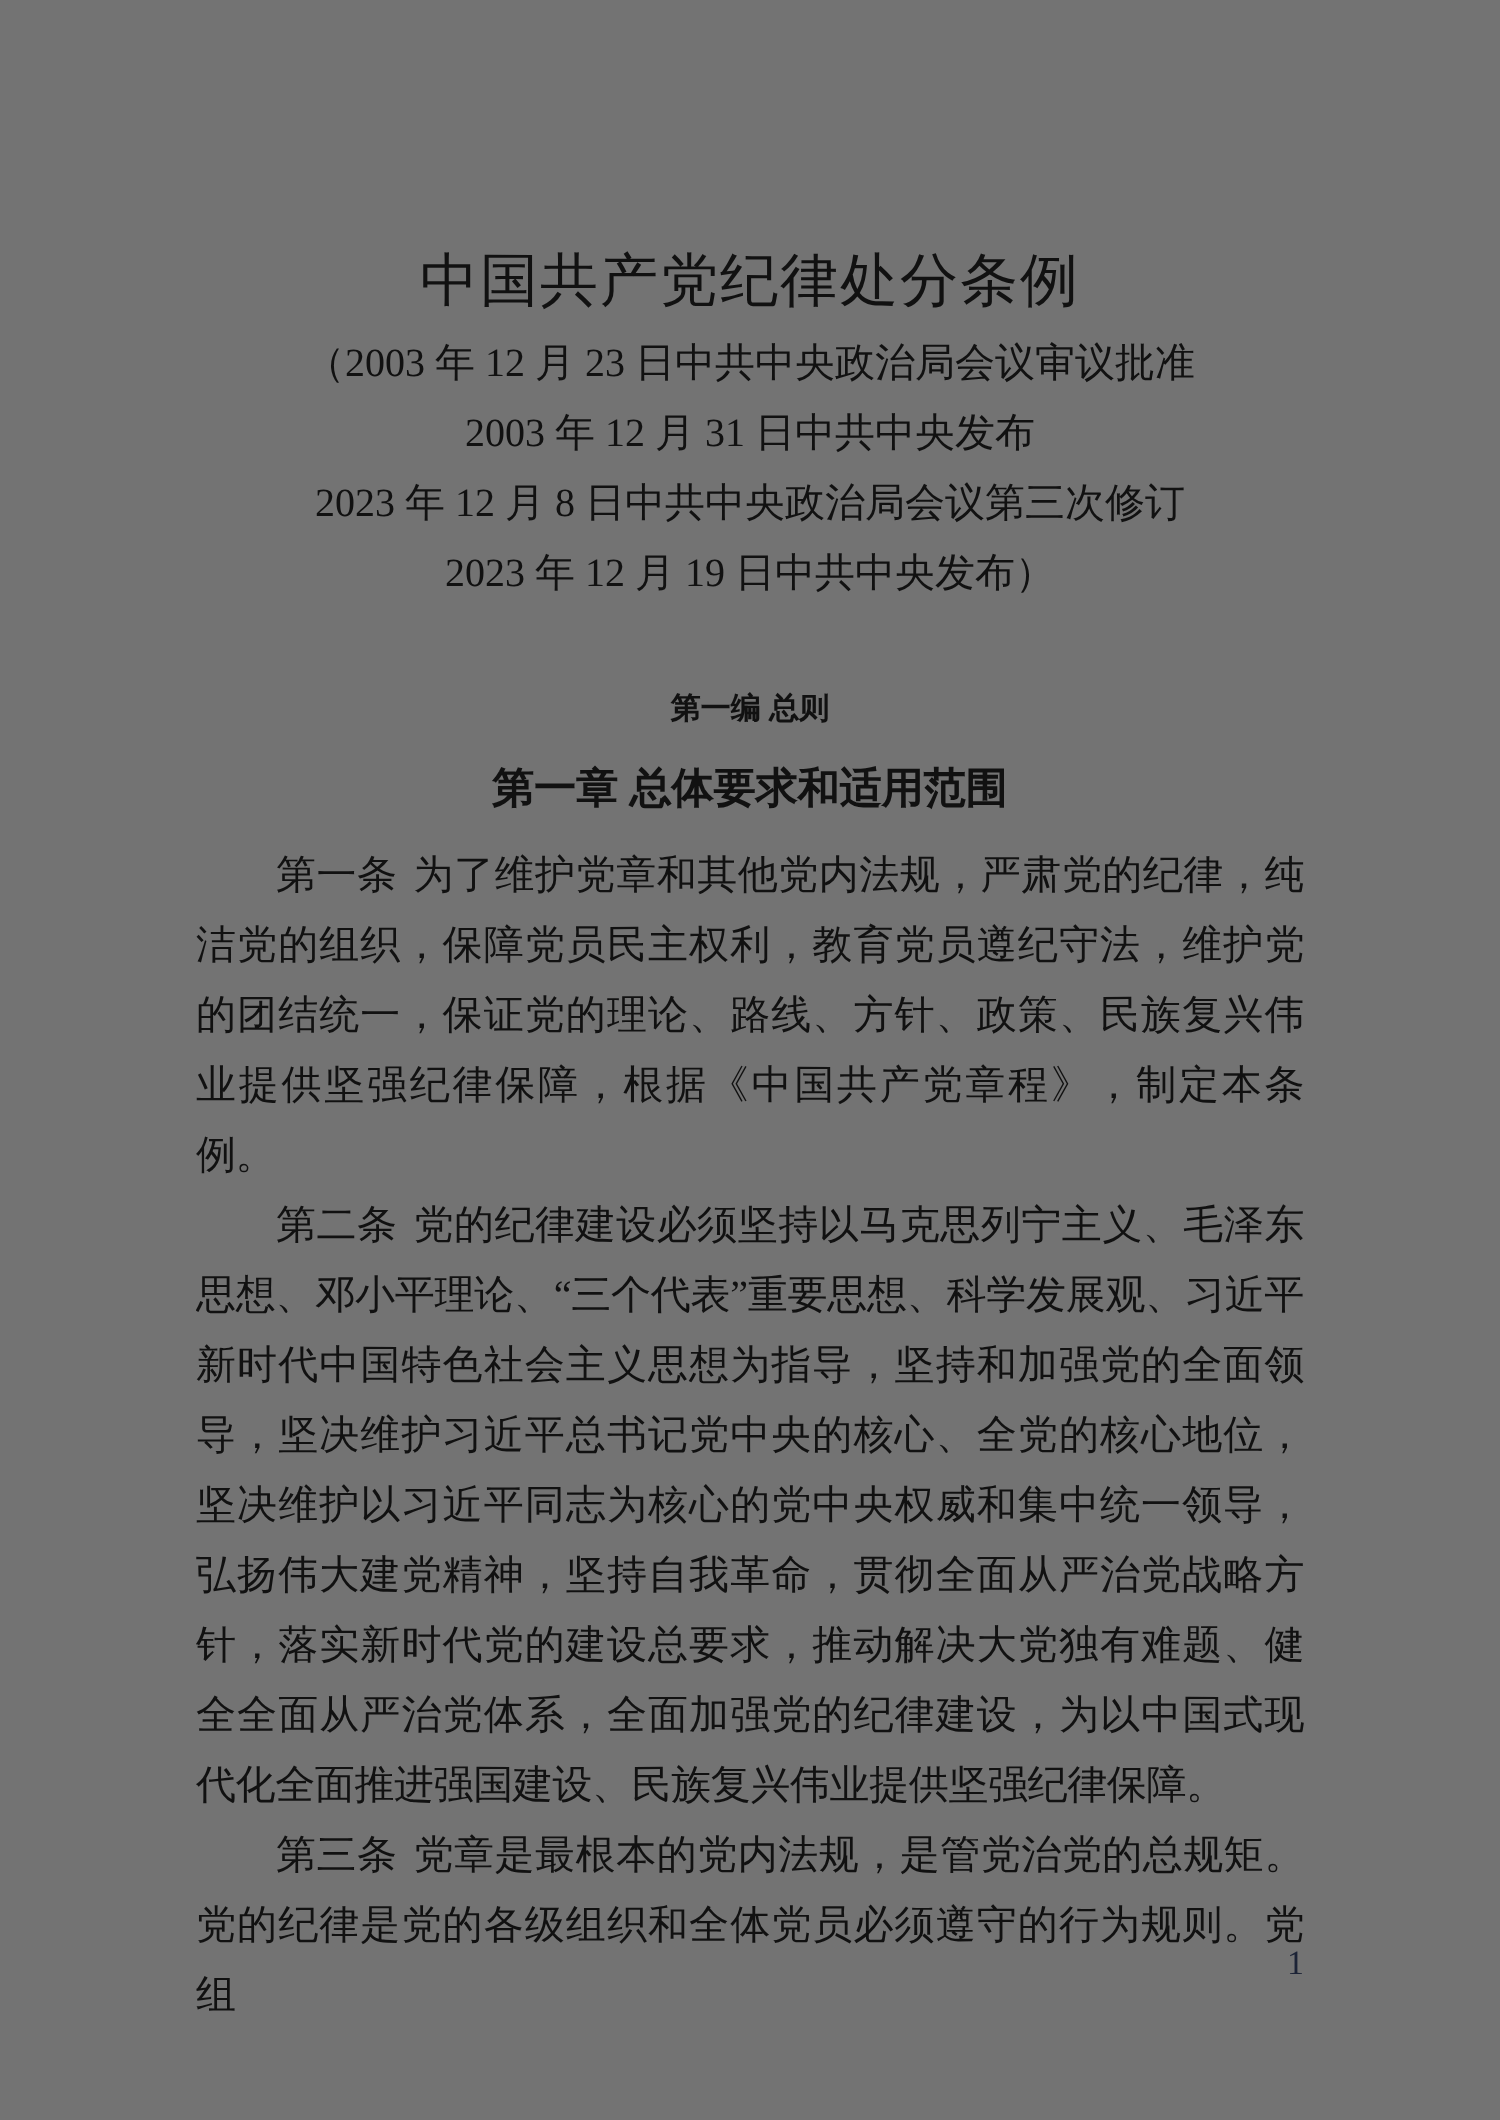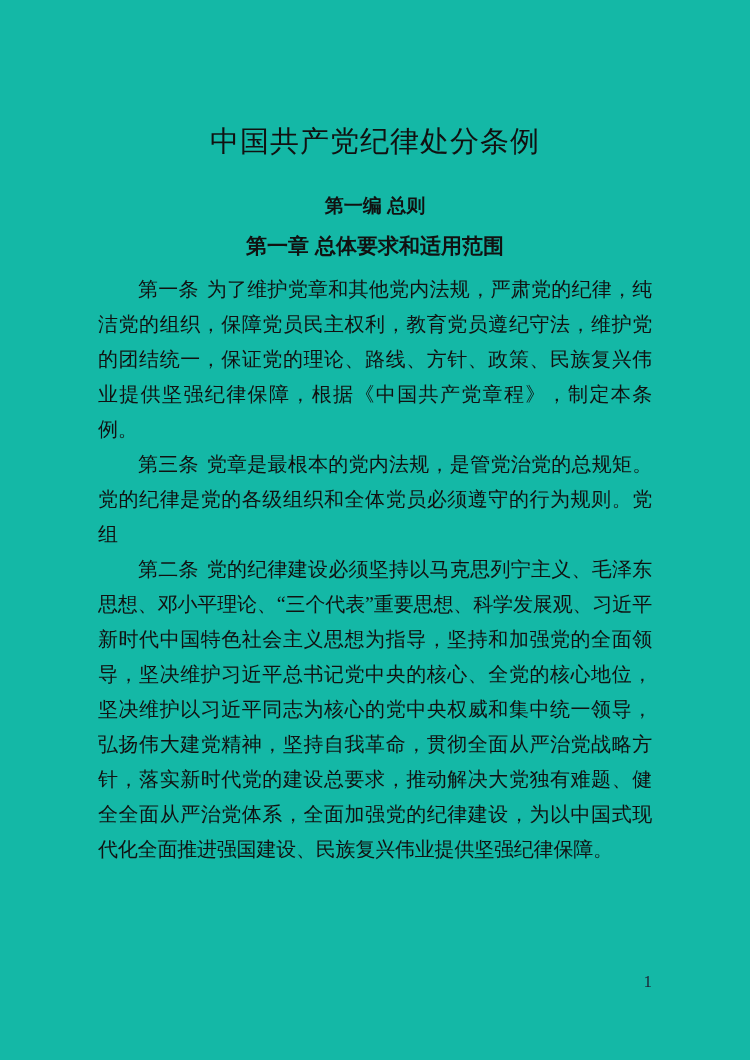--- a/index.html
+++ b/index.html
@@ -5,21 +5,21 @@
   html, body {
     margin: 0;
     padding: 0;
     background: #ffffff;
     font-family: "Liberation Serif", "DejaVu Serif", serif;
   }
   .page {
     position: relative;
     width: 750px;
     height: 1060px;
-    background: #14b8a6;
+    background: #737373;
     overflow: hidden;
     color: #000000;
   }
   .content {
     margin: 0 98px;
     overflow: hidden;
   }
   .doc-title {
     margin-top: 126px;
     font-size: 29px;
@@ -36,21 +36,21 @@
     text-align: center;
     color: #111111;
   }
   .approval-line {
     white-space: nowrap;
   }
   .part-heading {
     margin-top: 38px;
     font-family: "Liberation Sans", "DejaVu Sans", sans-serif;
     font-weight: 700;
-    font-size: 19px;
+    font-size: 15px;
     line-height: 24px;
     text-align: center;
     color: #111111;
   }
   .chapter-heading {
     margin-top: 16px;
     font-family: "Liberation Sans", "DejaVu Sans", sans-serif;
     font-weight: 700;
     font-size: 21px;
     line-height: 24px;
@@ -83,27 +83,33 @@
   }
 </style>
 </head>
 <body>
 
 <div class="page">
   <div class="content">
 
     <div class="doc-title">中国共产党纪律处分条例</div>
 
+    <div class="approval-lines">
+      <div class="approval-line">（2003 年 12 月 23 日中共中央政治局会议审议批准</div>
+      <div class="approval-line">2003 年 12 月 31 日中共中央发布</div>
+      <div class="approval-line">2023 年 12 月 8 日中共中央政治局会议第三次修订</div>
+      <div class="approval-line">2023 年 12 月 19 日中共中央发布）</div>
+    </div>
 
     <div class="part-heading">第一编 总则</div>
 
     <div class="chapter-heading">第一章 总体要求和适用范围</div>
 
     <div class="body-text">
       <p><span class="article-label">第一条</span><span>为了维护党章和其他党内法规，严肃党的纪律，纯洁党的组织，保障党员民主权利，教育党员遵纪守法，维护党的团结统一，保证党的理论、路线、方针、政策、民族复兴伟业提供坚强纪律保障，根据《中国共产党章程》，制定本条例。</span></p>
+      <p><span class="article-label">第二条</span><span>党的纪律建设必须坚持以马克思列宁主义、毛泽东思想、邓小平理论、“三个代表”重要思想、科学发展观、习近平新时代中国特色社会主义思想为指导，坚持和加强党的全面领导，坚决维护习近平总书记党中央的核心、全党的核心地位，坚决维护以习近平同志为核心的党中央权威和集中统一领导，弘扬伟大建党精神，坚持自我革命，贯彻全面从严治党战略方针，落实新时代党的建设总要求，推动解决大党独有难题、健全全面从严治党体系，全面加强党的纪律建设，为以中国式现代化全面推进强国建设、民族复兴伟业提供坚强纪律保障。</span></p>
       <p><span class="article-label">第三条</span><span>党章是最根本的党内法规，是管党治党的总规矩。党的纪律是党的各级组织和全体党员必须遵守的行为规则。党组</span></p>
-      <p><span class="article-label">第二条</span><span>党的纪律建设必须坚持以马克思列宁主义、毛泽东思想、邓小平理论、“三个代表”重要思想、科学发展观、习近平新时代中国特色社会主义思想为指导，坚持和加强党的全面领导，坚决维护习近平总书记党中央的核心、全党的核心地位，坚决维护以习近平同志为核心的党中央权威和集中统一领导，弘扬伟大建党精神，坚持自我革命，贯彻全面从严治党战略方针，落实新时代党的建设总要求，推动解决大党独有难题、健全全面从严治党体系，全面加强党的纪律建设，为以中国式现代化全面推进强国建设、民族复兴伟业提供坚强纪律保障。</span></p>
     </div>
 
   </div>
 
   <div class="page-number">1</div>
 </div>
 
 </body></html>

